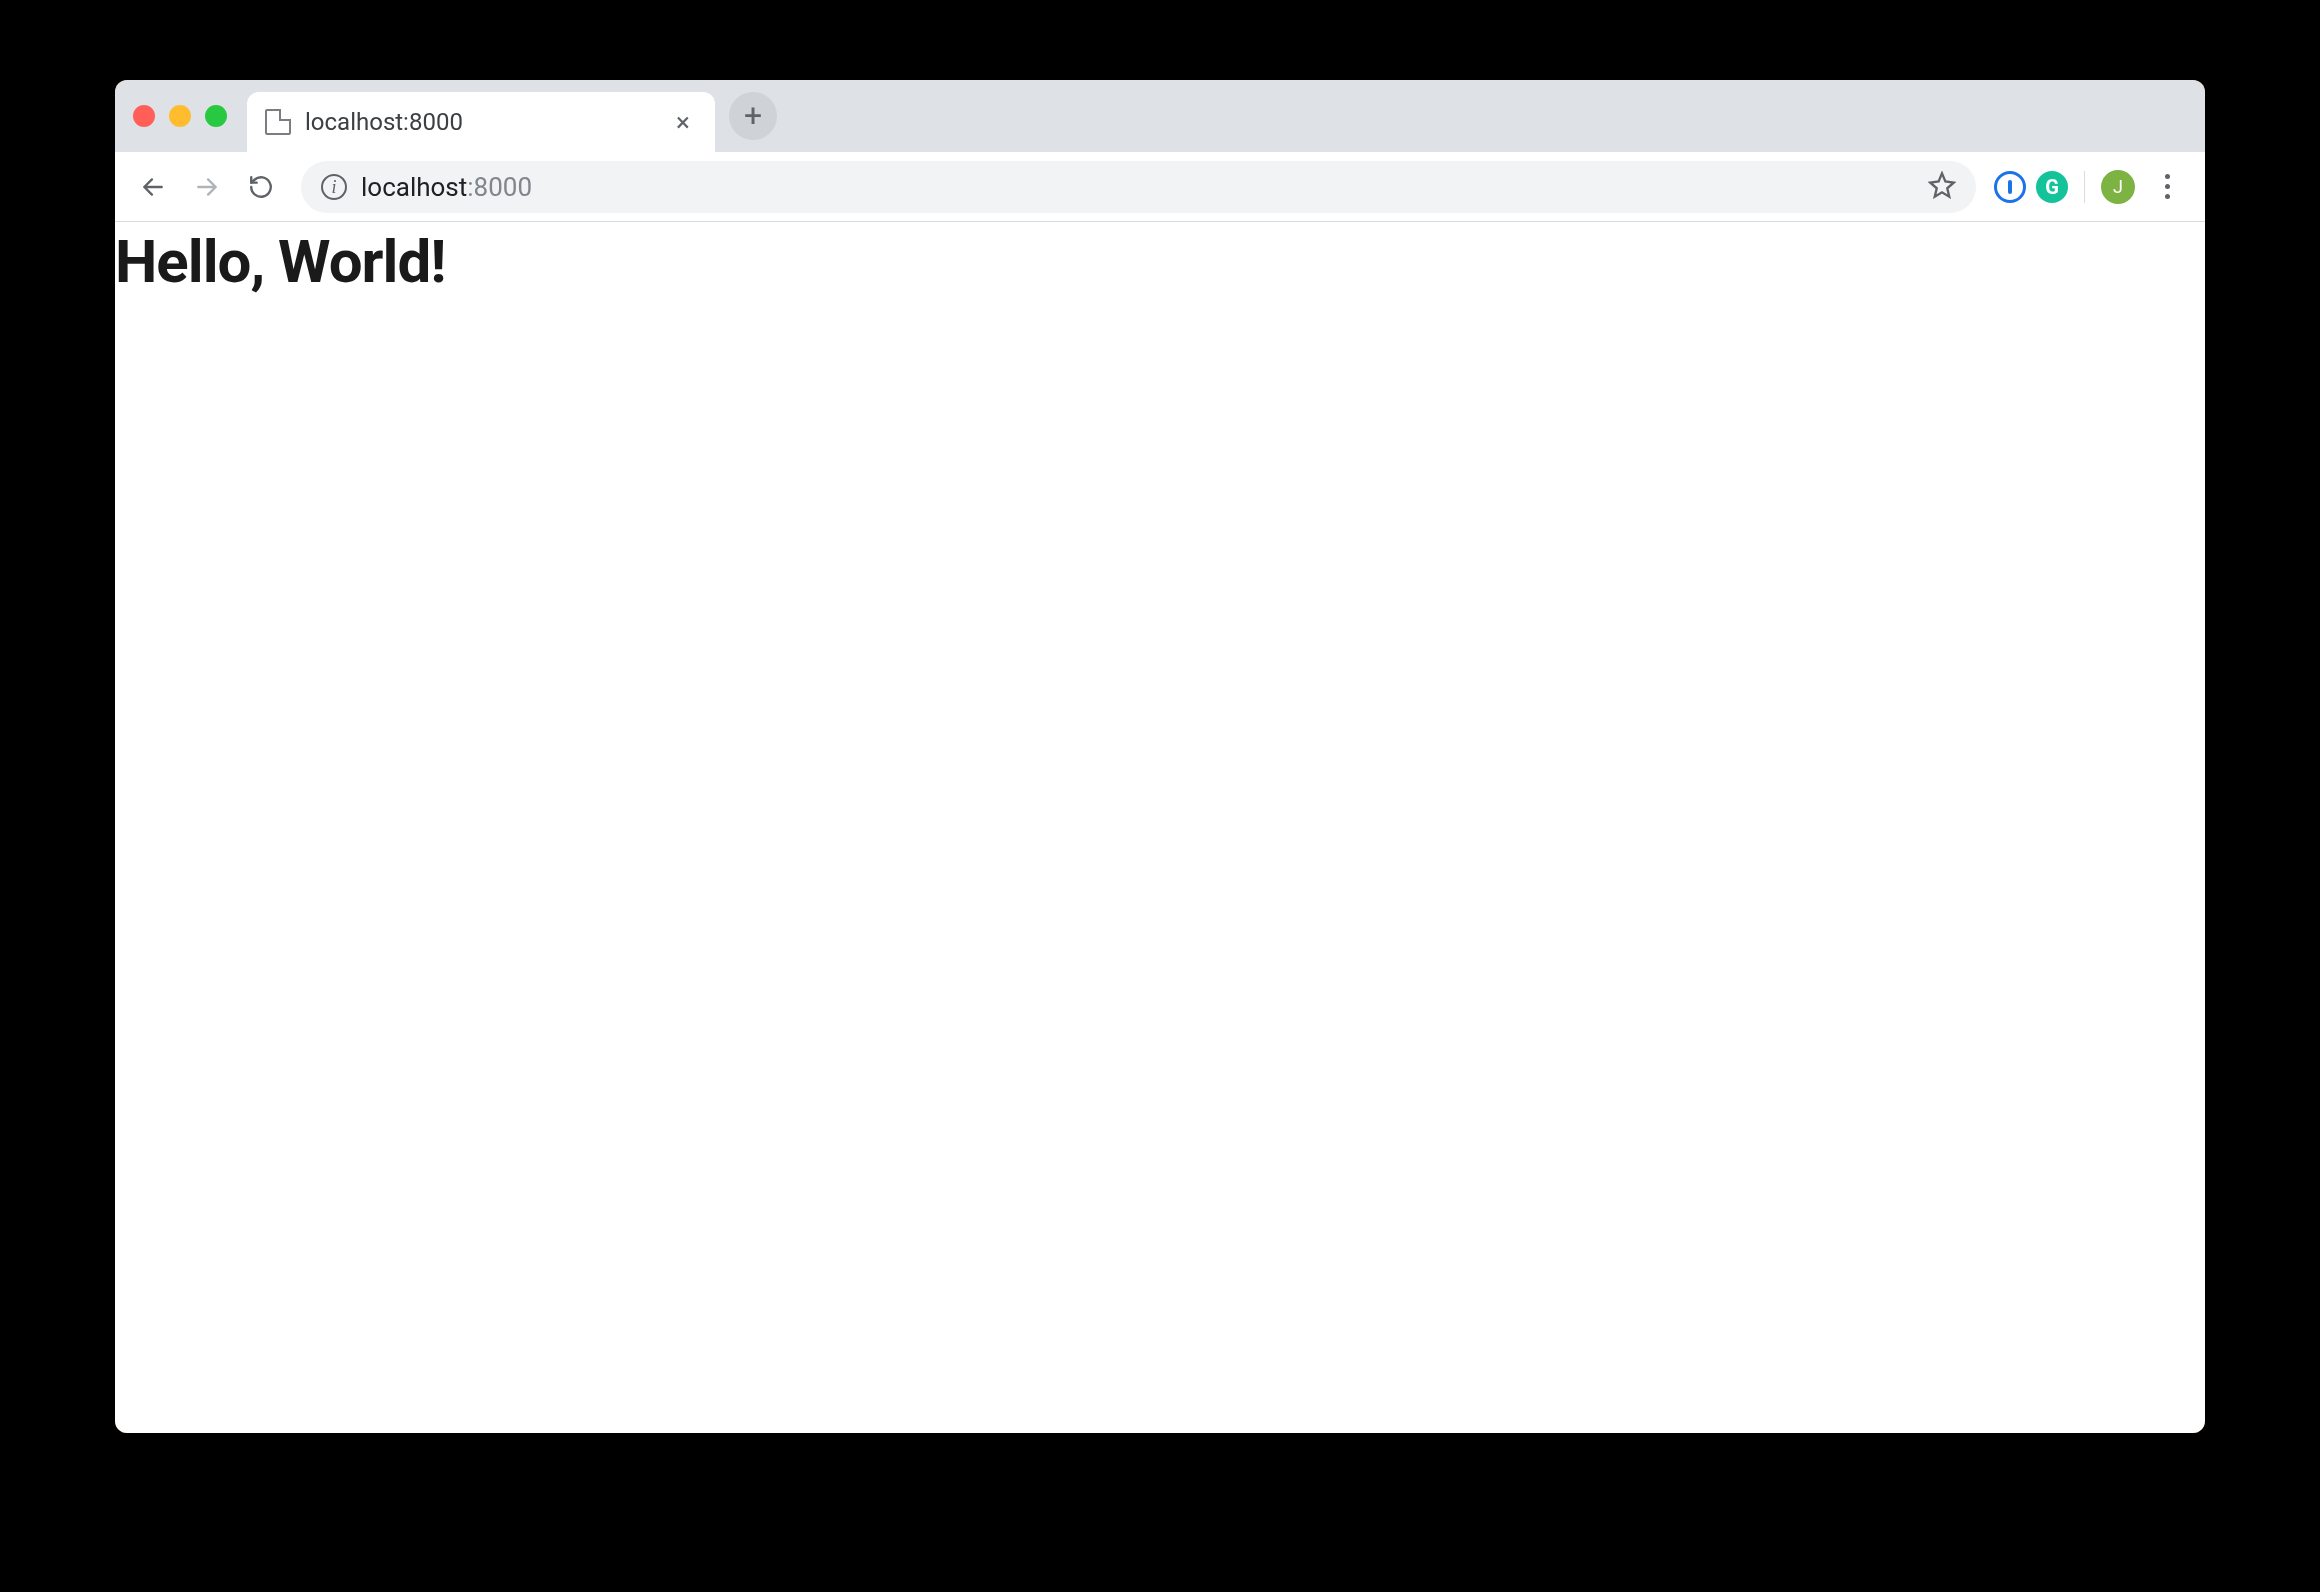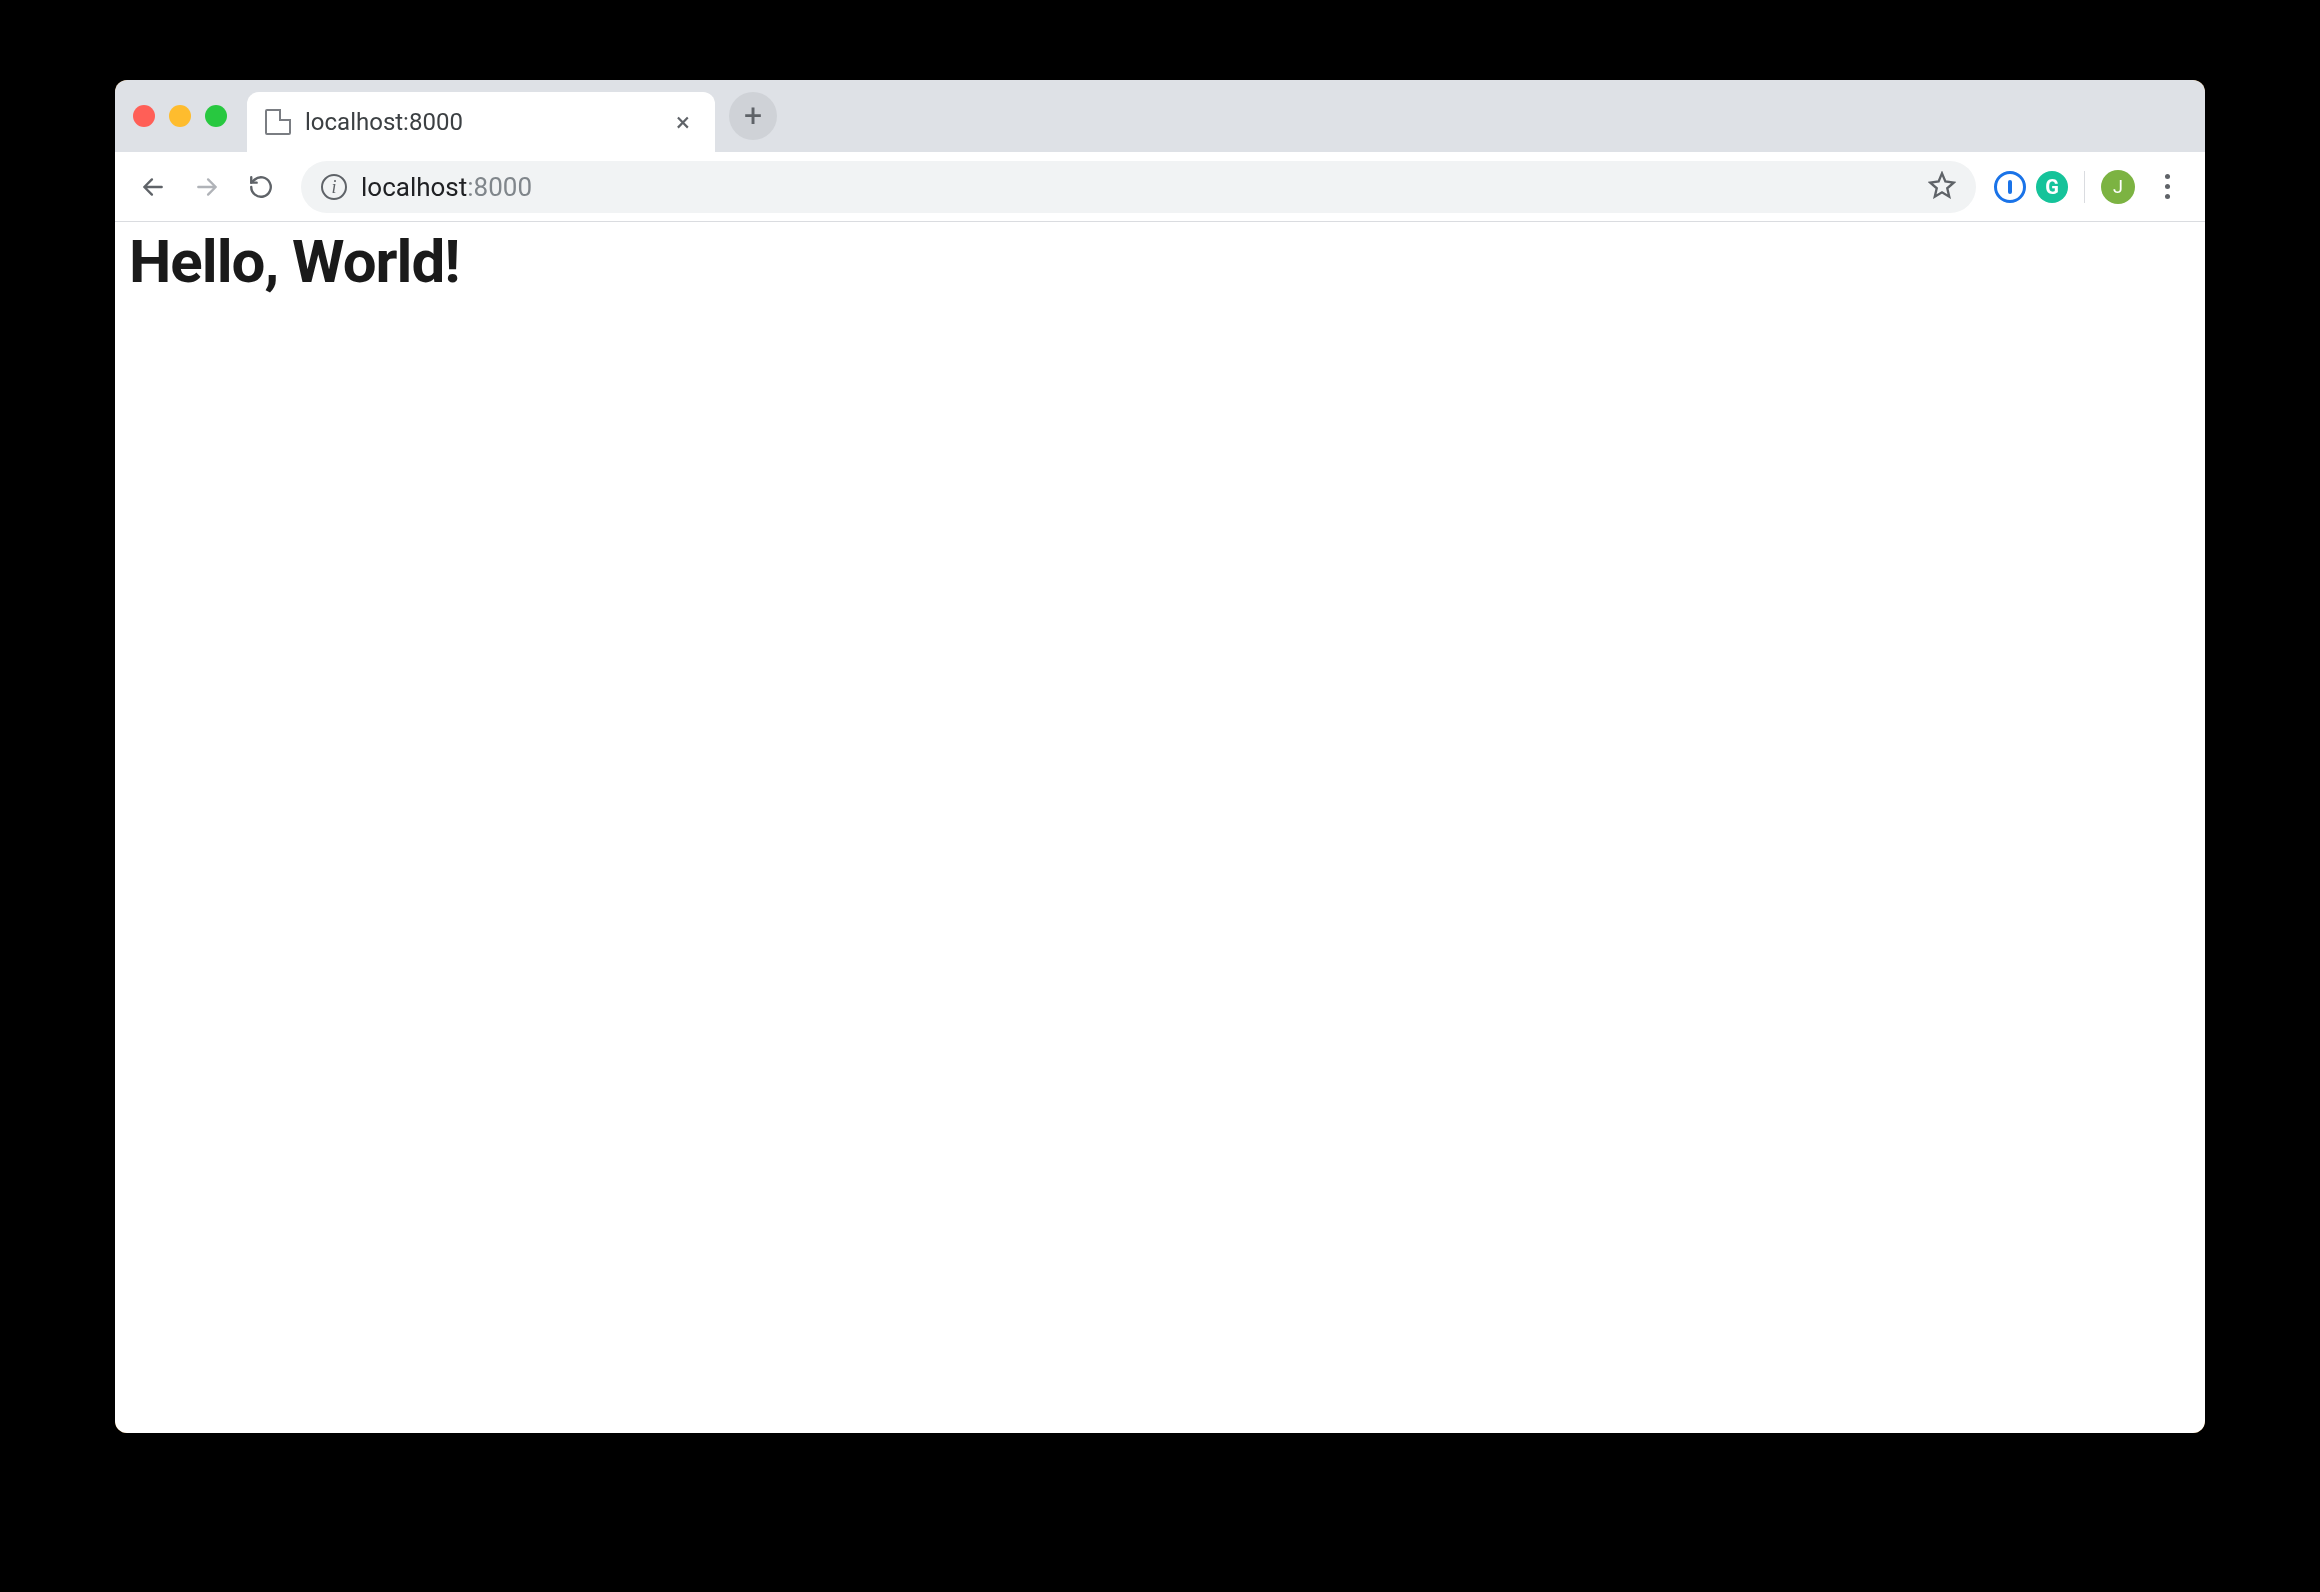--- a/index.html
+++ b/index.html
@@ -210,21 +210,21 @@
     .menu-btn span {
       width: 5px;
       height: 5px;
       background: #5f6368;
       border-radius: 50%;
     }
     
     .viewport {
       flex: 1;
       background: #fff;
-      padding: 4px 0 0 14px;
+      padding: 4px 0 0 0;
     }
     .page-heading {
       font-size: 60px;
       font-weight: 700;
       color: #1a1a1a;
       letter-spacing: -1px;
     }
   </style>
 </head>
 <body>

